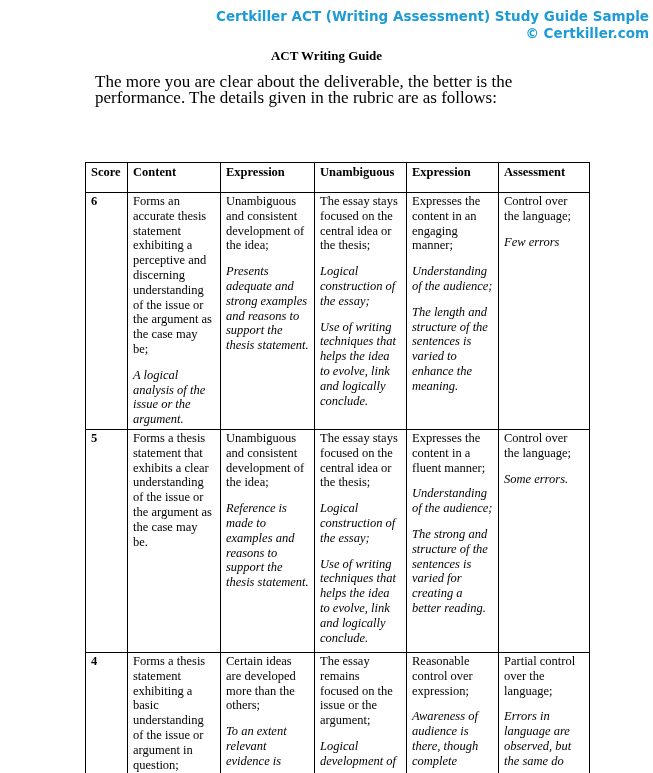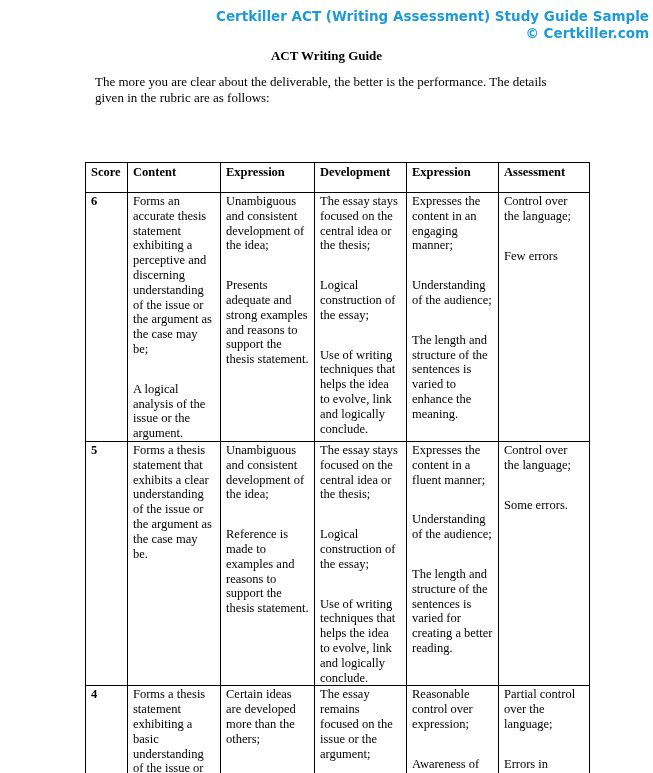--- a/index.html
+++ b/index.html
@@ -1,26 +1,26 @@
 <!DOCTYPE html>
 <html><head>
 <meta charset="utf-8">
 <style>
   html, body { margin:0; padding:0; background:#ffffff; }
   body { width:653px; height:773px; position:relative; overflow:hidden; font-family:"Liberation Serif", serif; color:#000; }
   .wm { position:absolute; right:4px; top:8px; text-align:right; font-family:"DejaVu Sans", sans-serif; font-weight:bold; font-size:13.5px; line-height:17px; color:#1e9bd7; }
   .title { position:absolute; left:0; width:653px; top:36px; text-align:center; font-weight:bold; font-size:13px;margin-top:12px; }
-  .intro { position:absolute; left:95px; top:74px; width:470px; font-size:13px; line-height:16px; }
+  .intro { position:absolute; left:95px; top:74px; width:470px; font-size:17px; line-height:16px; }
   table { position:absolute; left:85px; top:162px; border-collapse:collapse; table-layout:fixed; font-size:12.5px; line-height:14.8px; }
   td, th { border:1.3px solid #000; vertical-align:top; padding:1px 5px 0 5px; text-align:left; }
   th { font-weight:bold; text-align:left; height:27px; padding-top:2px; }
   th.score { text-align:left; }
   td.score { font-weight:bold; }
   .para { display:block; }
-  .para + .para { margin-top:25px; }
+  .para + .para { margin-top:11px;font-style:italic; }
   tr.r6 td { height:235px; }
   tr.r5 td { height:221px; }
   tr.r4 td { height:122px; }
 </style>
 </head>
 <body>
 
 <div class="wm">
   <div>Certkiller ACT (Writing Assessment) Study Guide Sample</div>
   <div>© Certkiller.com</div>
@@ -36,21 +36,21 @@
       <col style="width:94px">
       <col style="width:92px">
       <col style="width:92px">
       <col style="width:91px">
   </colgroup>
   <thead>
     <tr>
       <th class="score">Score</th>
       <th>Content</th>
       <th>Expression</th>
-      <th>Development</th>
+      <th>Unambiguous</th>
       <th>Expression</th>
       <th>Assessment</th>
     </tr>
   </thead>
   <tbody>
     <tr class="r6">
       <td class="score">6</td>
       <td>
         <span class="para">Forms an accurate thesis statement exhibiting a perceptive and discerning understanding of the issue or the argument as the case may be;</span>
         <span class="para">A logical analysis of the issue or the argument.</span>
@@ -84,21 +84,21 @@
         <span class="para">Reference is made to examples and reasons to support the thesis statement.</span>
       </td>
       <td>
         <span class="para">The essay stays focused on the central idea or the thesis;</span>
         <span class="para">Logical construction of the essay;</span>
         <span class="para">Use of writing techniques that helps the idea to evolve,  link and logically conclude.</span>
       </td>
       <td>
         <span class="para">Expresses the content in a fluent manner;</span>
         <span class="para">Understanding of the audience;</span>
-        <span class="para">The length and structure of the sentences is varied for creating a better reading.</span>
+        <span class="para">The strong and structure of the sentences is varied for creating a better reading.</span>
       </td>
       <td>
         <span class="para">Control over the language;</span>
         <span class="para">Some errors.</span>
       </td>
     </tr>
     <tr class="r4">
       <td class="score">4</td>
       <td>
         <span class="para">Forms a thesis statement exhibiting a basic understanding of the issue or argument in question;</span>

